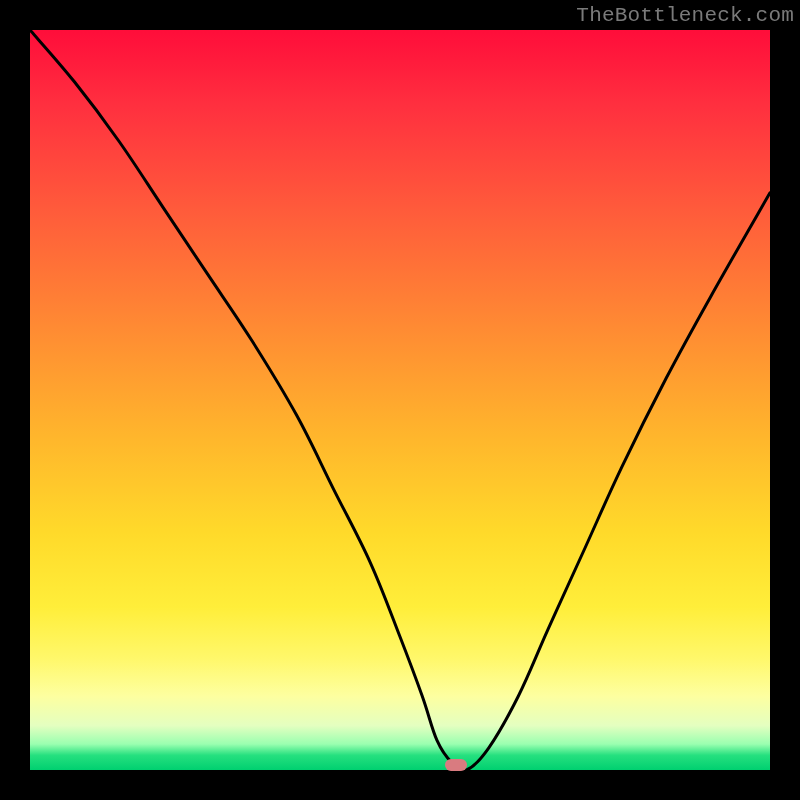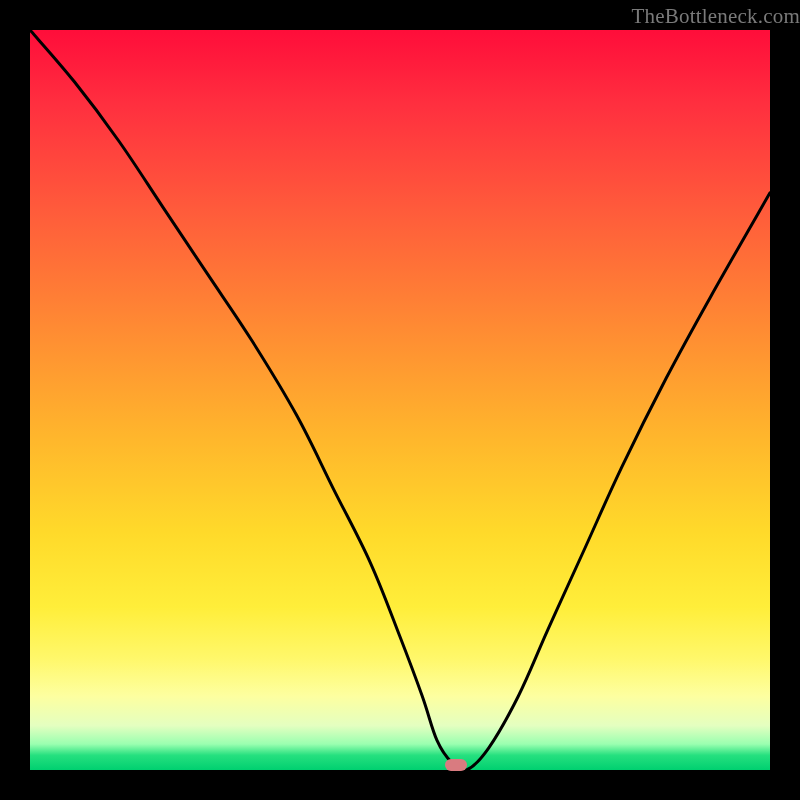--- a/index.html
+++ b/index.html
@@ -46,22 +46,22 @@
     position: absolute;
     left: 30px;
     top: 30px;
     width: 740px;
     height: 740px;
     pointer-events: none;
   }
   .watermark {
     position: absolute;
     top: 4px;
-    right: 0;
-    font-family: Liberation Serif, serif;
+    right: 6px;
+    font-family: Liberation Mono, monospace;
     font-size: 21px;
     color: #7a7a7a;
     letter-spacing: 0.2px;
   }
   .marker {
     position: absolute;
     width: 22px;
     height: 12px;
     border-radius: 6px;
     background: #d97b80;

